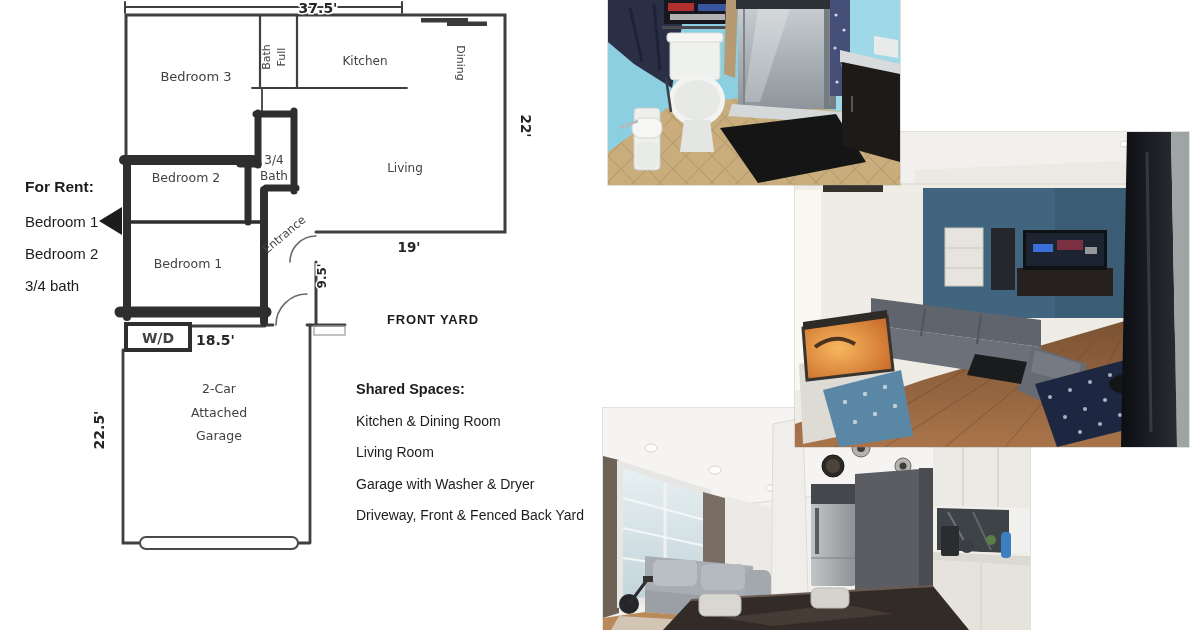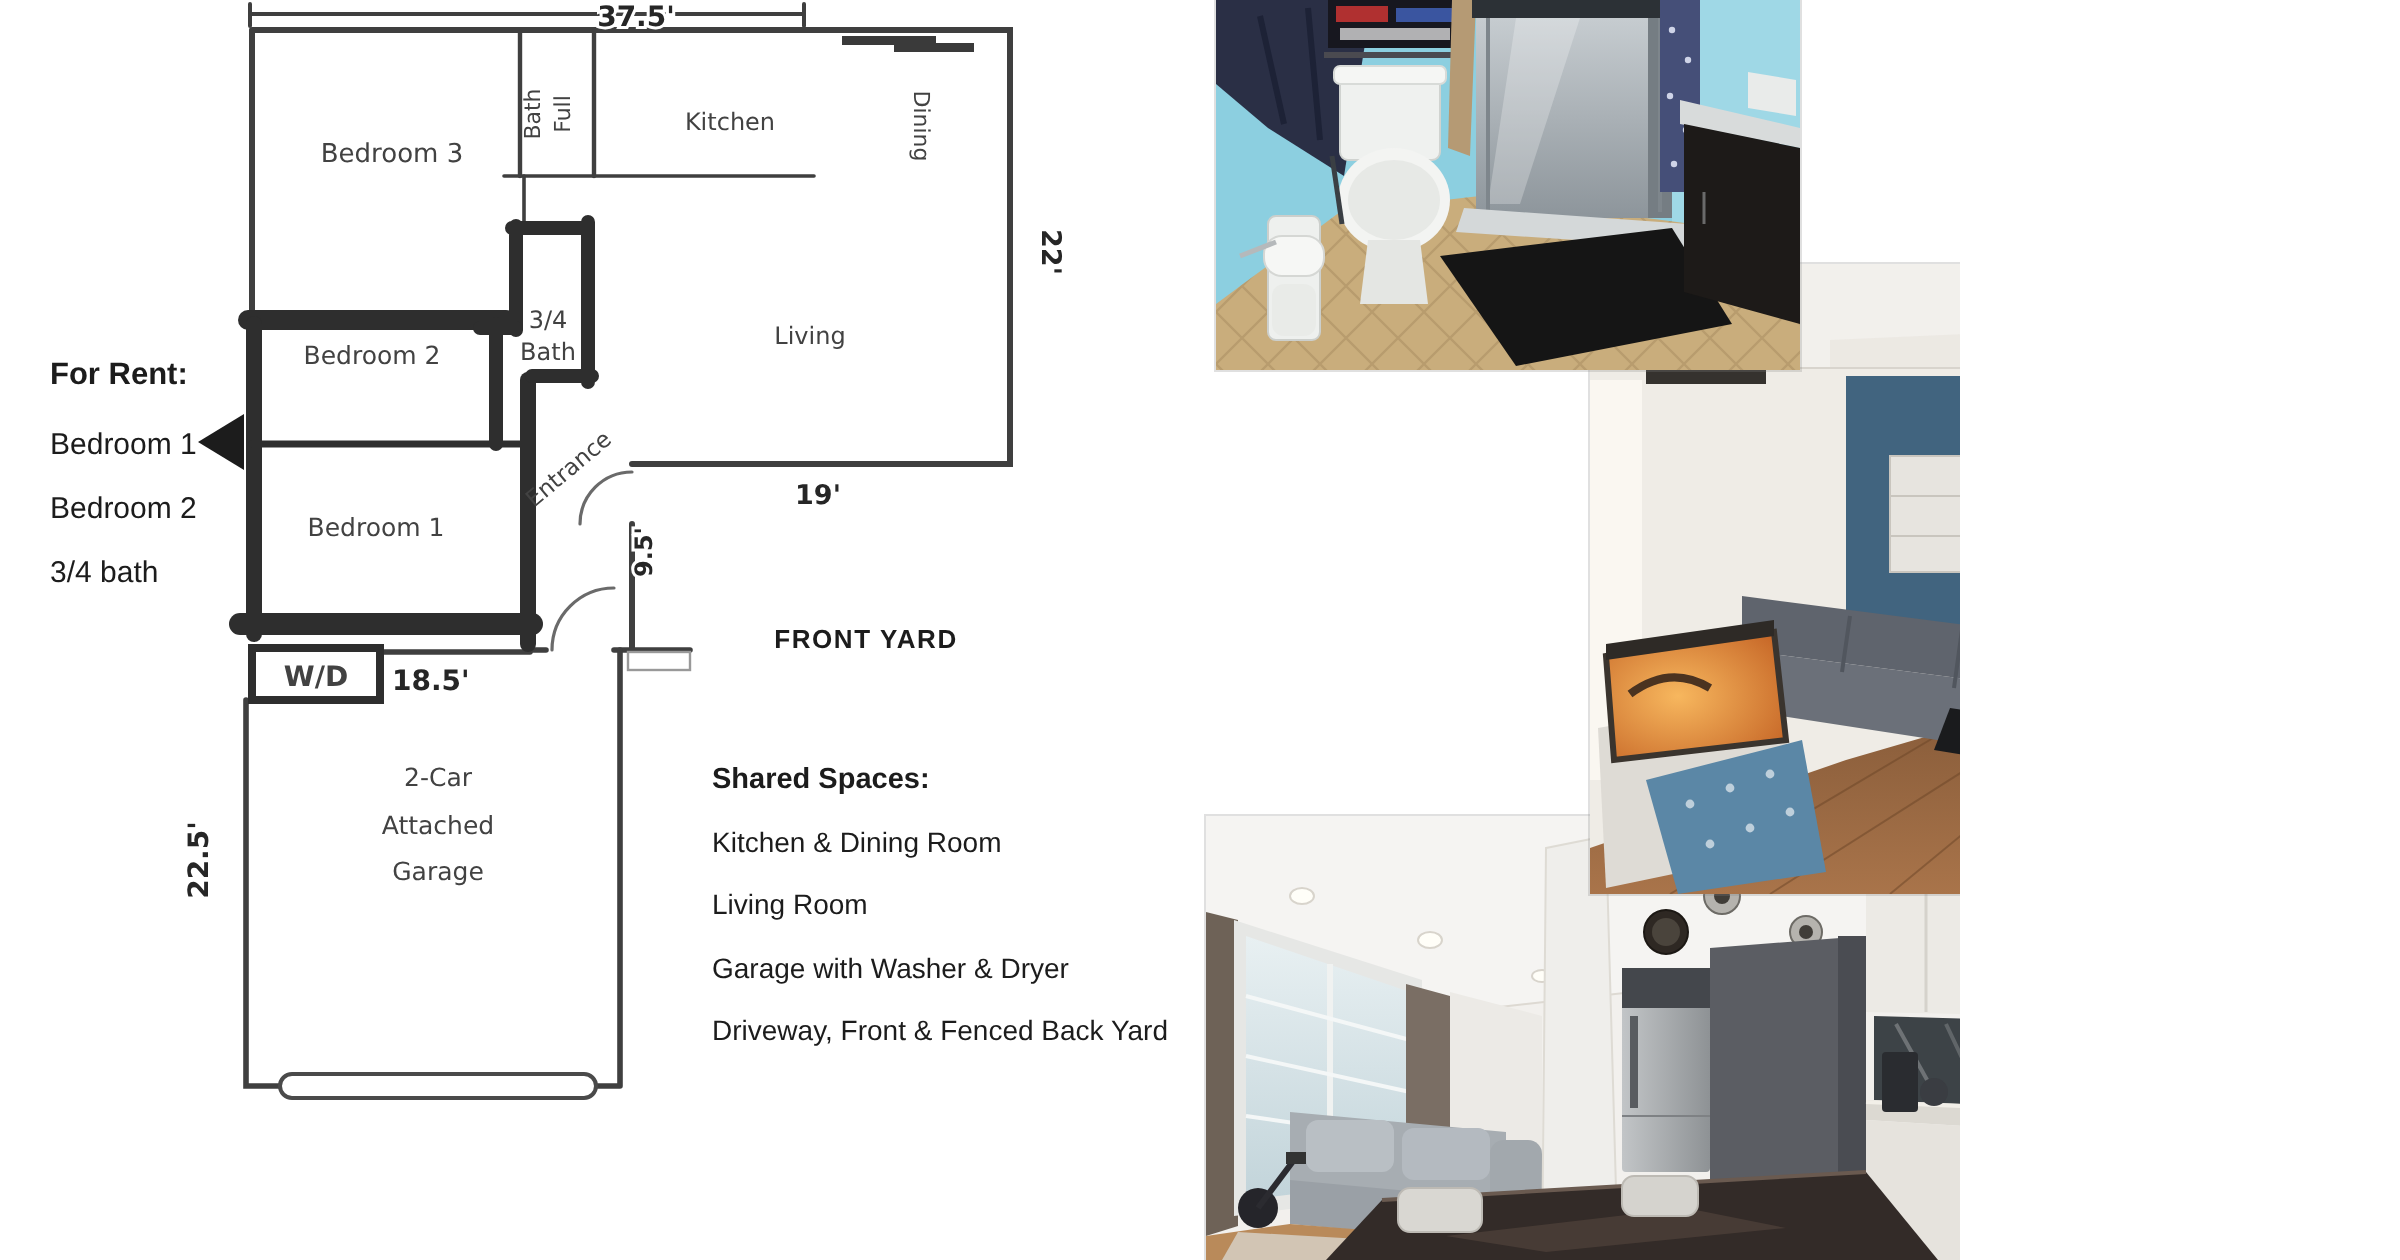--- a/index.html
+++ b/index.html
@@ -1,17 +1,17 @@
 <!DOCTYPE html>
 <html><head>
 <meta charset="utf-8">
 <title>Room For Rent Listing</title>
 <style>
   html,body{margin:0;padding:0;background:#ffffff;}
-  .stage{position:relative;width:980px;height:630px;background:#ffffff;overflow:hidden;
+  .stage{position:relative;width:1200px;height:630px;background:#ffffff;overflow:hidden;
          font-family:"Liberation Sans",sans-serif;}
   figure{margin:0;position:absolute;}
   figure svg{display:block;width:100%;height:100%;}
   .photo{box-shadow:0 0 0 1px rgba(130,130,130,.25);}
   #plan{position:absolute;left:0;top:0;width:600px;height:630px;z-index:5;}
   #photo-bathroom{left:608px;top:0;width:292px;height:185px;z-index:30;}
   #photo-living{left:795px;top:132px;width:394px;height:315px;z-index:20;}
   #photo-kitchen{left:603px;top:408px;width:427px;height:222px;z-index:10;}
   .plan-hand{font-family:"DejaVu Sans",sans-serif;fill:#424242;}
   .plan-dim{font-family:"DejaVu Sans",sans-serif;fill:#262626;font-weight:700;

